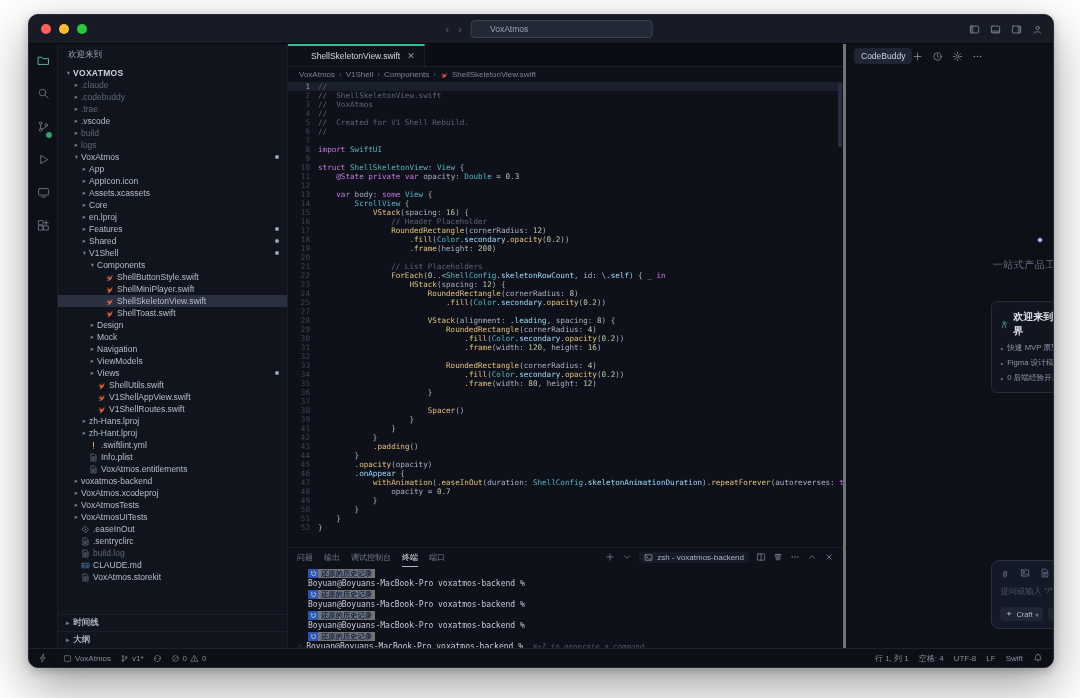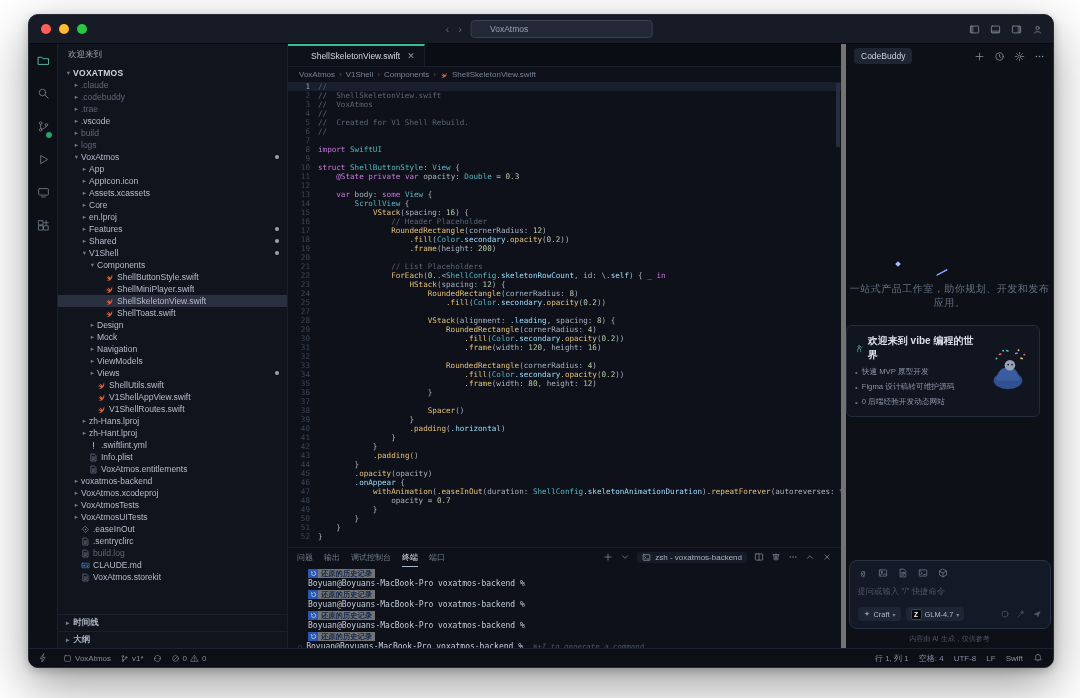--- a/index.html
+++ b/index.html
@@ -78,21 +78,21 @@
   .t-badge{display:inline-flex;align-items:stretch;height:9px;margin:1px 0 1px 12px;font-size:7.3px;line-height:9px}
   .t-badge .bic{width:10px;background:#2b57b0;color:#cfe0ff;display:flex;align-items:center;justify-content:center}
   .t-badge .bic .ic{width:7px;height:7px}
   .t-badge .btxt{background:#737373;color:#12264d;padding:0 3px;font-weight:bold}
   .t-prompt{height:10px;line-height:10px;margin-left:12px;white-space:pre;display:flex;align-items:center}
   .t-prompt.first{margin-left:2px}
   .t-prompt .deco{color:#49525f;margin-right:4px;font-size:7px}
   .t-hint{color:#4b5465;font-style:italic;margin-left:10px;font-size:7.4px}
 
   
-  .rightpanel{width:207px;background:#0d1016;border-left:5px solid #737373;display:flex;flex-direction:column;flex:none;min-height:0}
+  .rightpanel{width:207px;background:#0d1016;border-left:3px solid #737373;display:flex;flex:none;min-height:0}
   .rp-header{height:24px;display:flex;align-items:center;padding:0 8px;flex:none}
   .rp-tab{background:#1f2533;border-radius:4px;color:#cdd3df;font-size:8.5px;padding:3px 7px}
   .rp-actions{margin-left:auto;display:flex;gap:9px;color:#8a93a6}
   .rp-actions .ic{width:11px;height:11px}
   .rp-body{flex:1;display:flex;flex-direction:column;align-items:center;min-height:0}
   .hero{margin-top:184px;text-align:center;position:relative}
   .hero-title{font-size:17px;font-weight:bold;color:#eef1f7;letter-spacing:1px;position:relative;display:inline-block}
   .hero-slash{position:absolute;left:-13px;top:5px;width:13px;height:7px;border-top:2px solid #8b9cf5;transform:rotate(-28deg);border-radius:2px}
   .hero-spark{position:absolute;right:50px;top:-4px;width:4px;height:4px;background:#aab6ff;transform:rotate(45deg)}
   .hero-sub{margin-top:12px;font-size:10px;color:#656f84;letter-spacing:.5px}
@@ -521,21 +521,21 @@
       <div class="code-wrap" id="code">
           <div class="codeline cur"><span class="ln">1</span><span class="ct"><span class="c">//</span></span></div>
           <div class="codeline"><span class="ln">2</span><span class="ct"><span class="c">//  ShellSkeletonView.swift</span></span></div>
           <div class="codeline"><span class="ln">3</span><span class="ct"><span class="c">//  VoxAtmos</span></span></div>
           <div class="codeline"><span class="ln">4</span><span class="ct"><span class="c">//</span></span></div>
           <div class="codeline"><span class="ln">5</span><span class="ct"><span class="c">//  Created for V1 Shell Rebuild.</span></span></div>
           <div class="codeline"><span class="ln">6</span><span class="ct"><span class="c">//</span></span></div>
           <div class="codeline"><span class="ln">7</span><span class="ct"> </span></div>
           <div class="codeline"><span class="ln">8</span><span class="ct"><span class="k">import</span> <span class="t">SwiftUI</span></span></div>
           <div class="codeline"><span class="ln">9</span><span class="ct"> </span></div>
-          <div class="codeline"><span class="ln">10</span><span class="ct"><span class="k">struct</span> <span class="t">ShellButtonStyle</span>: <span class="t">View</span> {</span></div>
+          <div class="codeline"><span class="ln">10</span><span class="ct"><span class="k">struct</span> <span class="t">ShellSkeletonView</span>: <span class="t">View</span> {</span></div>
           <div class="codeline"><span class="ln">11</span><span class="ct">    <span class="k">@State</span> <span class="k">private</span> <span class="k">var</span> opacity: <span class="t">Double</span> = <span class="n">0.3</span></span></div>
           <div class="codeline"><span class="ln">12</span><span class="ct"> </span></div>
           <div class="codeline"><span class="ln">13</span><span class="ct">    <span class="k">var</span> body: <span class="k">some</span> <span class="t">View</span> {</span></div>
           <div class="codeline"><span class="ln">14</span><span class="ct">        <span class="t">ScrollView</span> {</span></div>
           <div class="codeline"><span class="ln">15</span><span class="ct">            <span class="f">VStack</span>(spacing: <span class="n">16</span>) {</span></div>
           <div class="codeline"><span class="ln">16</span><span class="ct"><span class="c">                // Header Placeholder</span></span></div>
           <div class="codeline"><span class="ln">17</span><span class="ct">                <span class="f">RoundedRectangle</span>(cornerRadius: <span class="n">12</span>)</span></div>
           <div class="codeline"><span class="ln">18</span><span class="ct">                    <span class="f">.fill</span>(<span class="t">Color</span><span class="m">.secondary</span><span class="f">.opacity</span>(<span class="n">0.2</span>))</span></div>
           <div class="codeline"><span class="ln">19</span><span class="ct">                    <span class="f">.frame</span>(height: <span class="n">200</span>)</span></div>
           <div class="codeline"><span class="ln">20</span><span class="ct"> </span></div>
@@ -550,21 +550,20 @@
           <div class="codeline"><span class="ln">30</span><span class="ct">                                <span class="f">.fill</span>(<span class="t">Color</span><span class="m">.secondary</span><span class="f">.opacity</span>(<span class="n">0.2</span>))</span></div>
           <div class="codeline"><span class="ln">31</span><span class="ct">                                <span class="f">.frame</span>(width: <span class="n">120</span>, height: <span class="n">16</span>)</span></div>
           <div class="codeline"><span class="ln">32</span><span class="ct"> </span></div>
           <div class="codeline"><span class="ln">33</span><span class="ct">                            <span class="f">RoundedRectangle</span>(cornerRadius: <span class="n">4</span>)</span></div>
           <div class="codeline"><span class="ln">34</span><span class="ct">                                <span class="f">.fill</span>(<span class="t">Color</span><span class="m">.secondary</span><span class="f">.opacity</span>(<span class="n">0.2</span>))</span></div>
           <div class="codeline"><span class="ln">35</span><span class="ct">                                <span class="f">.frame</span>(width: <span class="n">80</span>, height: <span class="n">12</span>)</span></div>
           <div class="codeline"><span class="ln">36</span><span class="ct">                        }</span></div>
           <div class="codeline"><span class="ln">37</span><span class="ct"> </span></div>
           <div class="codeline"><span class="ln">38</span><span class="ct">                        <span class="f">Spacer</span>()</span></div>
           <div class="codeline"><span class="ln">39</span><span class="ct">                    }</span></div>
-          <div class="codeline"><span class="ln">40</span><span class="ct">                    <span class="f">.padding</span>(<span class="m">.horizontal</span>)</span></div>
           <div class="codeline"><span class="ln">41</span><span class="ct">                }</span></div>
           <div class="codeline"><span class="ln">42</span><span class="ct">            }</span></div>
           <div class="codeline"><span class="ln">43</span><span class="ct">            <span class="f">.padding</span>()</span></div>
           <div class="codeline"><span class="ln">44</span><span class="ct">        }</span></div>
           <div class="codeline"><span class="ln">45</span><span class="ct">        <span class="f">.opacity</span>(opacity)</span></div>
           <div class="codeline"><span class="ln">46</span><span class="ct">        <span class="m">.onAppear</span> {</span></div>
           <div class="codeline"><span class="ln">47</span><span class="ct">            <span class="f">withAnimation</span>(<span class="f">.easeInOut</span>(duration: <span class="t">ShellConfig</span><span class="m">.skeletonAnimationDuration</span>)<span class="f">.repeatForever</span>(autoreverses: <span class="k">true</span>)) {</span></div>
           <div class="codeline"><span class="ln">48</span><span class="ct">                opacity = <span class="n">0.7</span></span></div>
           <div class="codeline"><span class="ln">49</span><span class="ct">            }</span></div>
           <div class="codeline"><span class="ln">50</span><span class="ct">        }</span></div>

